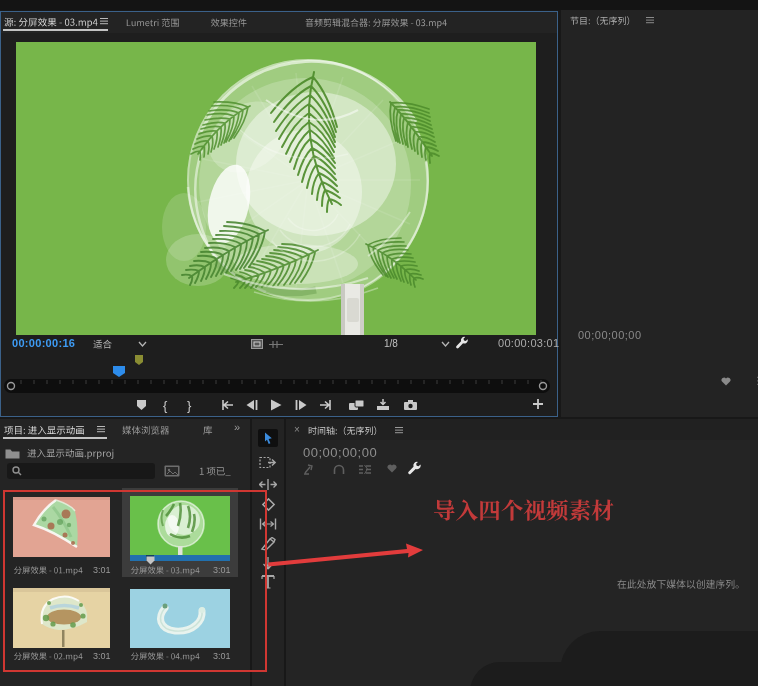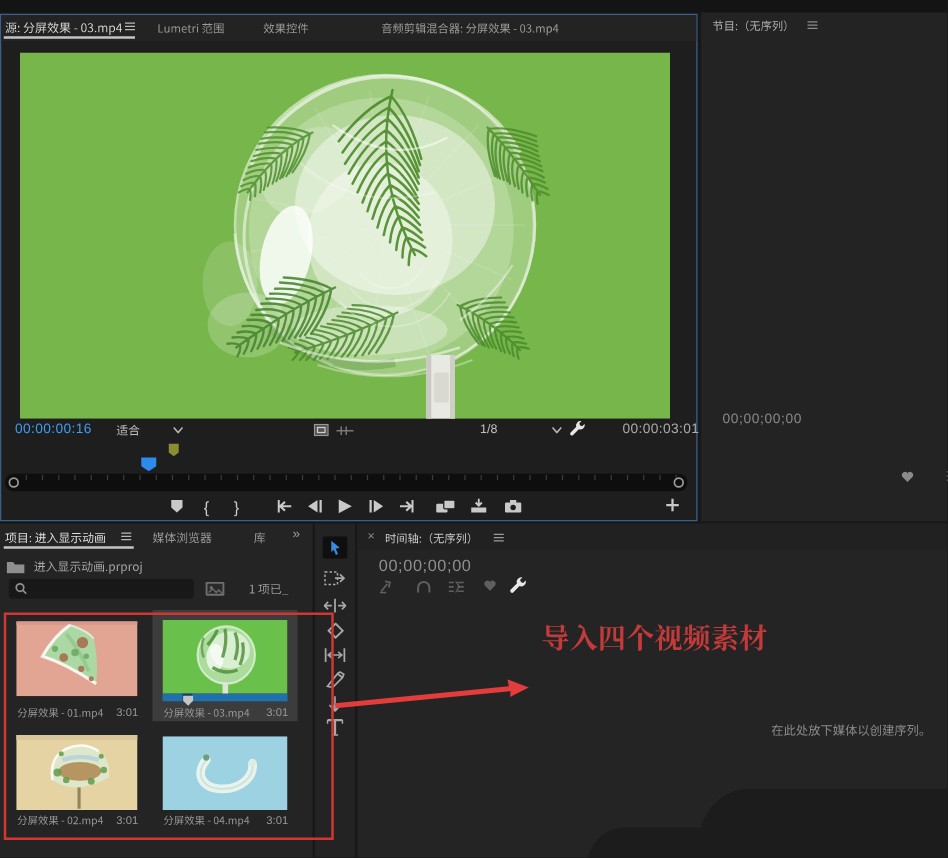--- a/index.html
+++ b/index.html
@@ -51,21 +51,21 @@
  <path d="M208 232 Q280 260 352 236" stroke="#ffffff" stroke-opacity="0.5" fill="none" stroke-width="2.2"></path>
  <path d="M238 250 Q300 270 362 246" stroke="#ffffff" stroke-opacity="0.35" fill="none" stroke-width="1.6"></path>
  <path d="M352 214 Q378 196 394 170" stroke="#ffffff" stroke-opacity="0.4" fill="none" stroke-width="1.8"></path>
  <path d="M272 176 A28 26 0 0 0 322 172 M264 188 A40 38 0 0 0 334 182 M256 199 A52 50 0 0 0 344 192" stroke="#ffffff" stroke-opacity="0.25" fill="none" stroke-width="1.5"></path>
  <rect x="325" y="242" width="23" height="51" fill="#e9e9e4"></rect>
  <rect x="325" y="242" width="4" height="51" fill="#c9c9c2"></rect>
  <rect x="344" y="242" width="4" height="51" fill="#cfcfc8"></rect>
  <rect x="331" y="256" width="12" height="24" fill="#d9d9d2" rx="2"></rect>
 </g>
   </svg>
-<div class="abs" style="left:12px;top:337px;color:#3e9cf5;font-size:11px;font-weight:normal;letter-spacing:0.3px;">00:00:00:16</div>
+<div class="abs" style="left:12px;top:337px;color:#3e9cf5;font-size:11px;font-weight:bold;letter-spacing:0.3px;">00:00:00:16</div>
 <svg width="19" height="13" viewBox="0 -9.50 19 12.54" style="position:absolute;overflow:visible;left:93px;top:338px;">
     <path d="M0.6 -7.2C1.1 -6.8 1.7 -6.1 2 -5.7L2.5 -6.1C2.3 -6.6 1.6 -7.2 1.1 -7.6ZM4.4 -3.2H7.7V-1.7H4.4ZM2.4 -4.6H0.4V-3.9H1.7V-1C1.3 -0.8 0.8 -0.4 0.4 0L0.8 0.6C1.3 0 1.8 -0.5 2.1 -0.5C2.3 -0.5 2.6 -0.2 3 0C3.7 0.4 4.5 0.5 5.7 0.5C6.6 0.5 8.2 0.4 8.9 0.4C8.9 0.2 9.1 -0.1 9.1 -0.3C8.2 -0.2 6.8 -0.1 5.7 -0.1C4.6 -0.1 3.8 -0.2 3.2 -0.6C2.8 -0.8 2.6 -1 2.4 -1ZM3.7 -3.8V-1.1H8.4V-3.8H6.4V-5H9.1V-5.7H6.4V-6.9C7.2 -7 7.9 -7.1 8.5 -7.3L8.1 -7.9C7 -7.6 5 -7.3 3.3 -7.2C3.4 -7 3.5 -6.8 3.5 -6.6C4.2 -6.7 4.9 -6.7 5.7 -6.8V-5.7H2.9V-5H5.7V-3.8Z M14.4 -8C13.4 -6.5 11.7 -5.3 9.9 -4.6C10.1 -4.4 10.3 -4.1 10.4 -3.9C10.9 -4.1 11.4 -4.4 11.9 -4.7V-4.2H16.7V-4.9C17.1 -4.5 17.7 -4.3 18.2 -4C18.3 -4.2 18.5 -4.5 18.7 -4.7C17.2 -5.3 15.8 -6.1 14.7 -7.3L15 -7.7ZM12.1 -4.9C12.9 -5.4 13.7 -6 14.3 -6.7C15 -6 15.8 -5.4 16.6 -4.9ZM11.4 -3.1V0.7H12.1V0.2H16.5V0.7H17.3V-3.1ZM12.1 -0.5V-2.4H16.5V-0.5Z" fill="#c0c0c0"></path>
   </svg>
 <svg class="abs" style="left:138px;top:341px;" width="9" height="6">
     <path d="M1 1 L4.5 5 L8 1" stroke="#b5b5b5" fill="none" stroke-width="1.3"></path>
   </svg>
 <svg class="abs" style="left:251px;top:339px;" width="12" height="10">
     <rect x="0.5" y="0.5" width="11" height="9" fill="#555" stroke="#999"></rect>
     <rect x="3" y="3" width="6" height="4" fill="none" stroke="#ccc" stroke-width="1"></rect>
   </svg>

